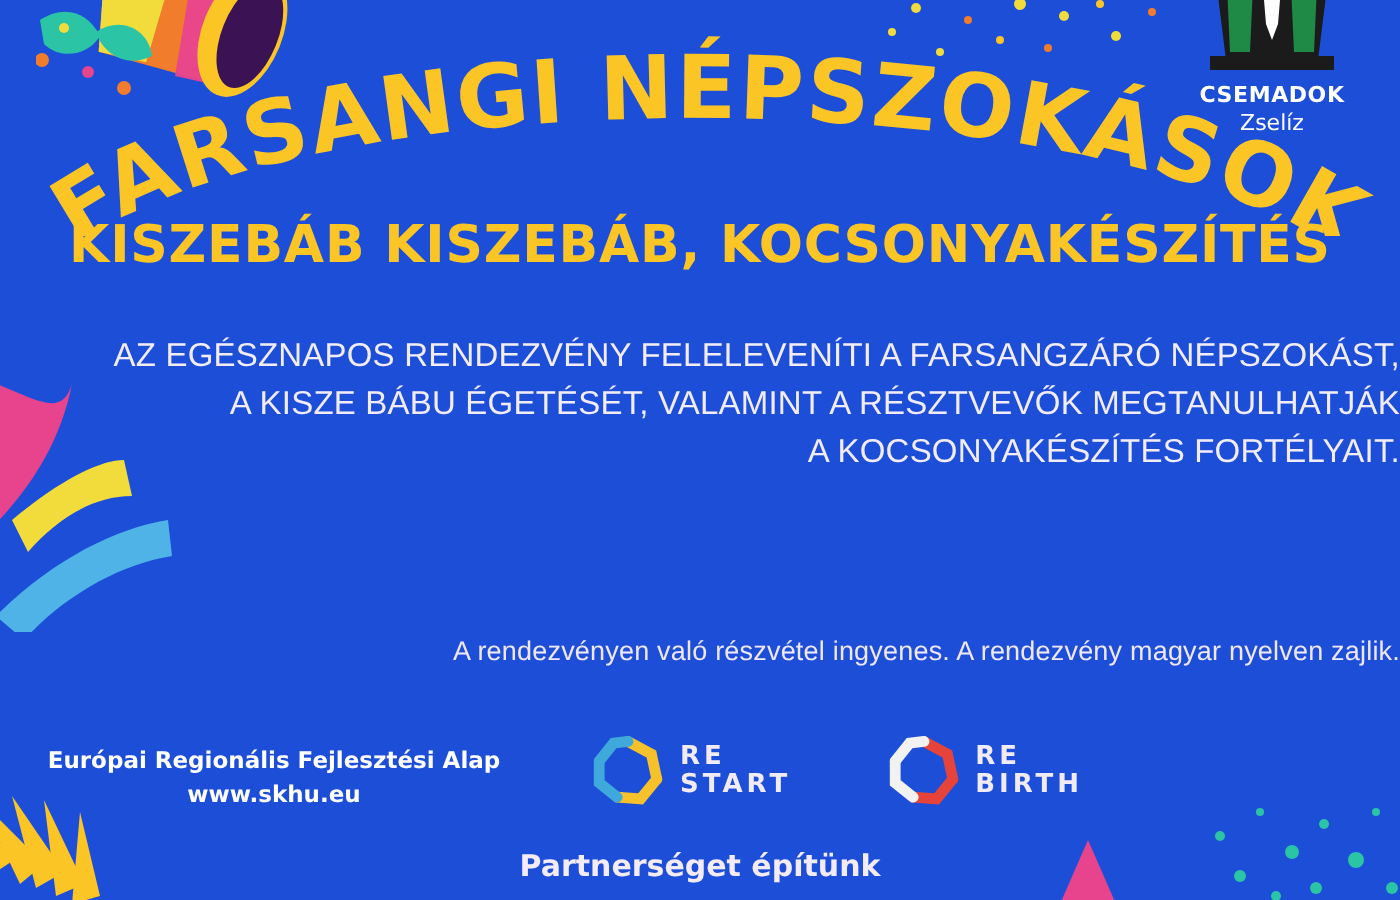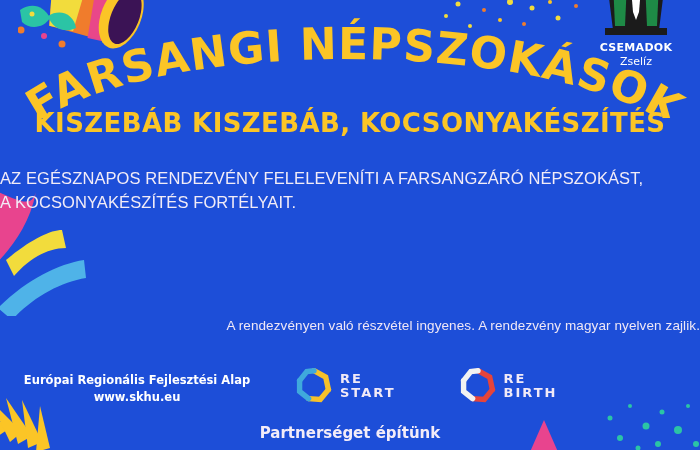--- a/index.html
+++ b/index.html
@@ -54,21 +54,21 @@
     font-size: 26px;
     letter-spacing: 0.4px;
     white-space: nowrap;
   }
 
   
   .body-copy {
     position: absolute;
     left: 0; right: 0;
     top: 166px;
-    text-align: left;
+    text-align: right;
     color: #F2ECF7;
     font-family: "Liberation Sans", sans-serif;
     font-size: 16.5px;
     line-height: 24px;
     letter-spacing: 0.1px;
   }
   .body-copy div { white-space: nowrap; }
 
   
   .venue-block {
@@ -114,21 +114,21 @@
     font-weight: bold;
     font-size: 11.5px;
     line-height: 17px;
   }
 
   .logo-row {
     position: absolute;
     left: 296px; top: 368px;
     display: flex;
     align-items: flex-start;
-    gap: 64px;
+    gap: 48px;
   }
   .brand { display: flex; align-items: center; gap: 8px; }
   .brand-words {
     color: #F1EAF7;
     font-family: "DejaVu Sans", sans-serif;
     font-weight: bold;
     font-size: 13px;
     line-height: 14px;
     letter-spacing: 2px;
   }
@@ -255,20 +255,21 @@
     </defs>
     <text text-anchor="middle">
       <textPath href="#arcpath" startOffset="50%">FARSANGI NÉPSZOKÁSOK</textPath>
     </text>
   </svg>
 
   <div class="subtitle">KISZEBÁB KISZEBÁB, KOCSONYAKÉSZÍTÉS</div>
 
   <div class="body-copy">
     <div>AZ EGÉSZNAPOS RENDEZVÉNY FELELEVENÍTI A FARSANGZÁRÓ NÉPSZOKÁST,</div>
+    <div>A KISZE BÁBU ÉGETÉSÉT, VALAMINT A RÉSZTVEVŐK MEGTANULHATJÁK</div>
     <div>A KOCSONYAKÉSZÍTÉS FORTÉLYAIT.</div>
   </div>
 
 
   <div class="free-note">A rendezvényen való részvétel ingyenes. A rendezvény magyar nyelven zajlik.</div>
 
   <div class="erdf">
     <div>Európai Regionális Fejlesztési Alap</div>
     <div>www.skhu.eu</div>
   </div>

